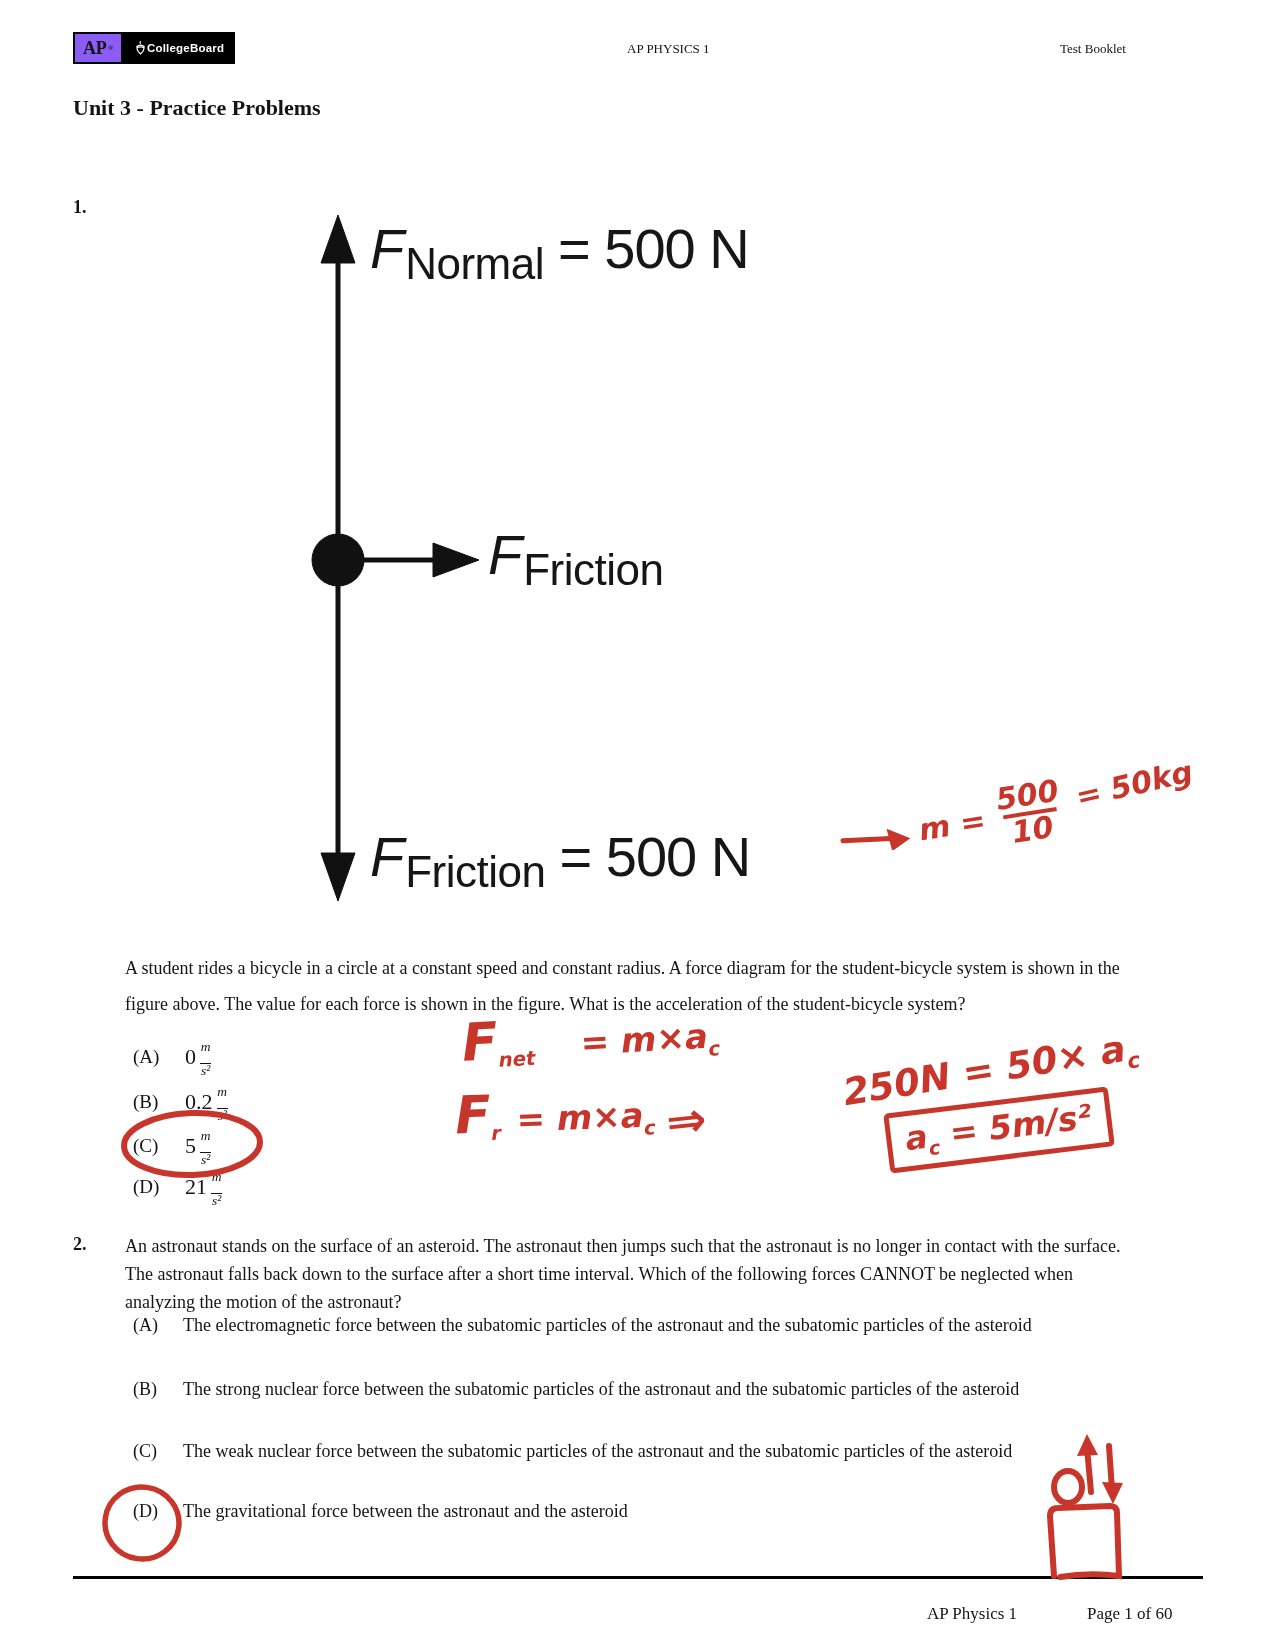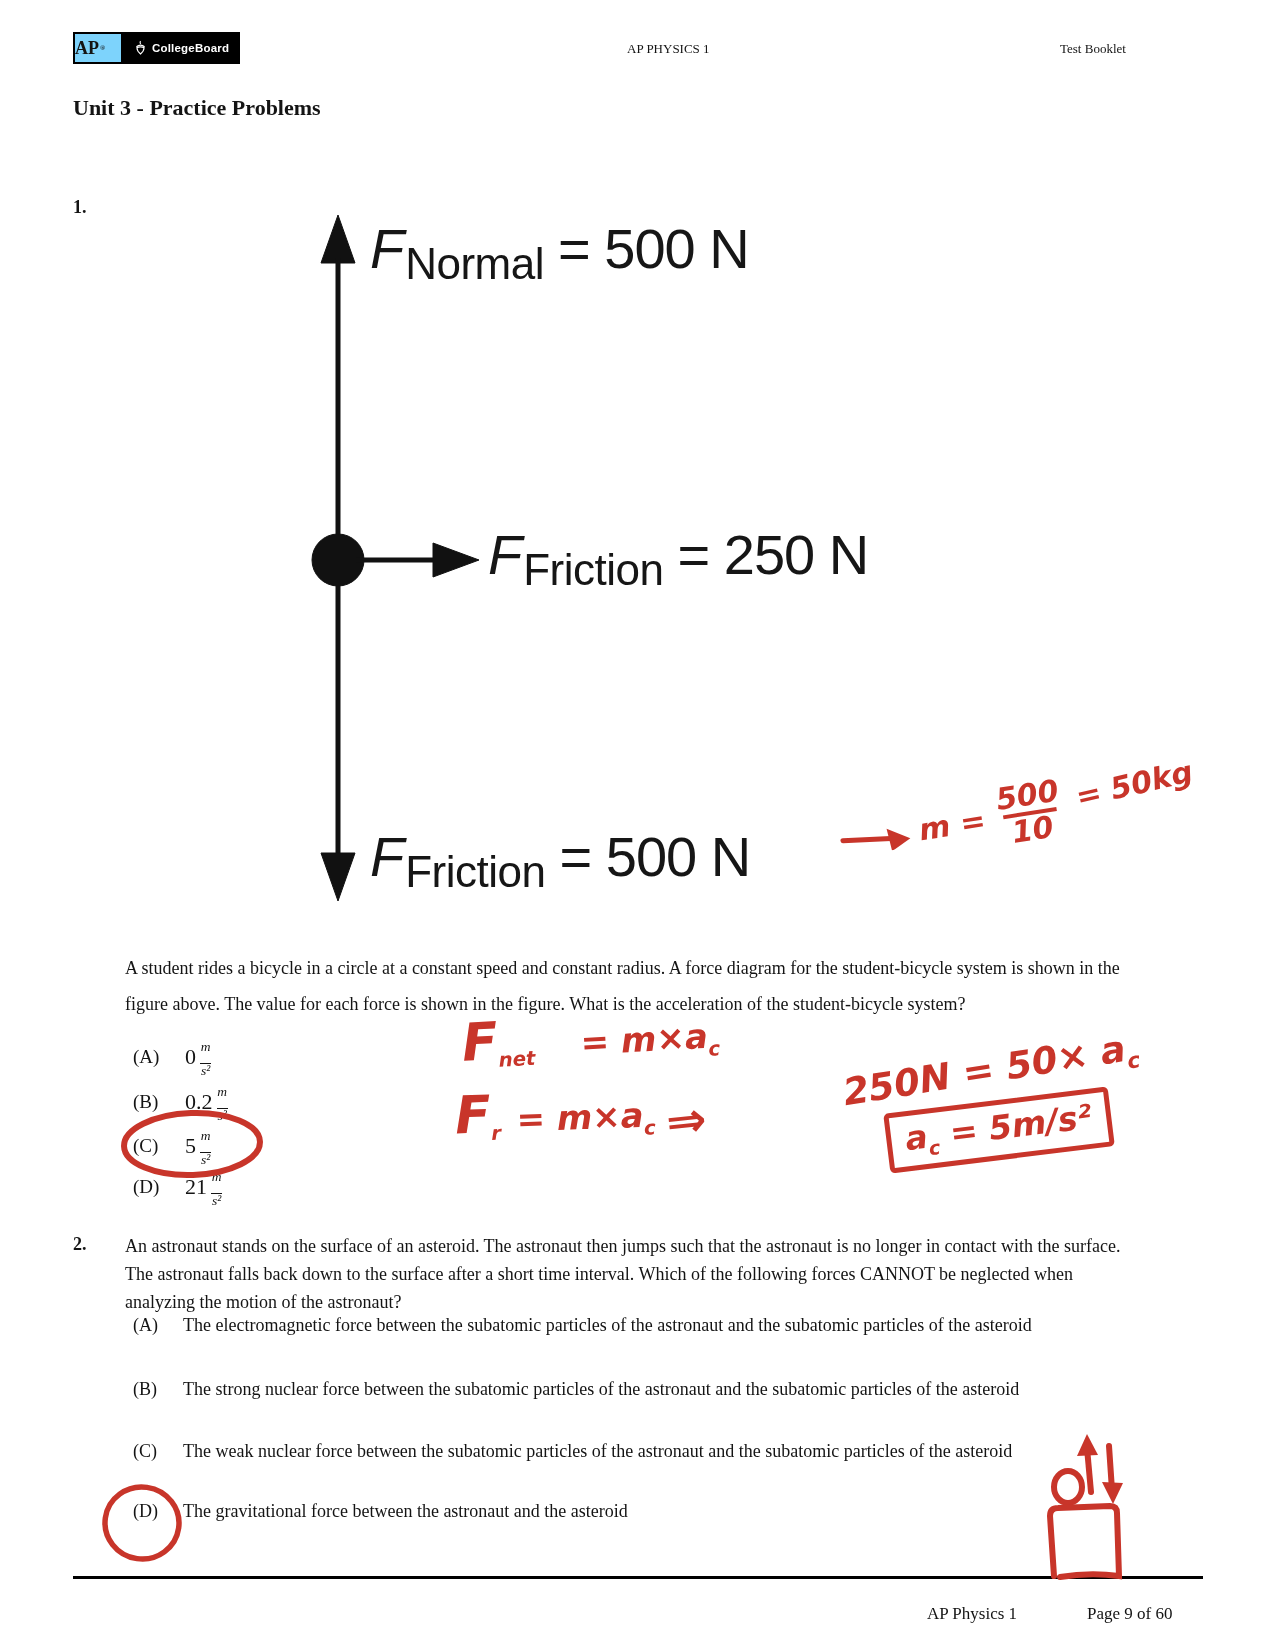--- a/index.html
+++ b/index.html
@@ -5,27 +5,27 @@
   html,body { margin:0; padding:0; background:#e8e8e8; }
   .page {
     position:relative; width:1275px; height:1651px; margin:0 auto;
     background:#ffffff; overflow:hidden;
     font-family:"Liberation Serif", serif; color:#141414;
   }
 
   
   .logo { position:absolute; left:73px; top:32px; display:flex; height:32px; }
   .logo-ap {
-    width:50px; background:#7dd3fc; border:2.5px solid #000; box-sizing:border-box;
-    display:flex; align-items:center; justify-content:flex-start;
+    width:50px; background:#8b5cf6; border:2.5px solid #000; box-sizing:border-box;
+    display:flex; align-items:center; justify-content:center;
     font-weight:bold; font-size:18px; font-family:"Liberation Serif", serif;
   }
   .logo-ap sup { font-size:7px; margin-left:1px; }
   .logo-cb {
-    background:#000; color:#fff; display:flex; align-items:center; gap:5px;
+    background:#000; color:#fff; display:flex; align-items:center; 
     padding:0 11px; font-family:"Liberation Sans", sans-serif;
     font-size:11.5px; font-weight:bold; letter-spacing:.2px;
   }
   .hdr-center { position:absolute; left:627px; top:41px; font-size:13px; }
   .hdr-right  { position:absolute; left:1060px; top:41px; font-size:13px; }
 
   .unit-title { position:absolute; left:73px; top:95px; margin:0;
                 font-size:22px; font-weight:bold; }
 
   .qnum { position:absolute; font-size:18px; font-weight:bold; }
@@ -113,21 +113,20 @@
   </svg>
 
   <div class="force-label" style="left:370px; top:216px;">
     <span class="fsym">F</span>
       <span class="fsub">Normal</span>
       <span class="fval">= 500 N</span>
   </div>
   <div class="force-label" style="left:488px; top:522px;">
     <span class="fsym">F</span>
       <span class="fsub">Friction</span>
-      <span class="fval">= 250 N</span>
   </div>
   <div class="force-label" style="left:370px; top:824px;">
     <span class="fsym">F</span>
       <span class="fsub">Friction</span>
       <span class="fval">= 500 N</span>
   </div>
 
   <div class="qtext" style="left:125px; top:950px; width:1018px;">A student rides a bicycle in a circle at a constant speed and constant radius. A force diagram for the student-bicycle system is shown in the figure above. The value for each force is shown in the figure. What is the acceleration of the student-bicycle system?</div>
 
   <div class="q1opt" style="top:1038px;">
@@ -178,21 +177,21 @@
     <span class="olbl2">(C)</span>
     <span class="otxt">The weak nuclear force between the subatomic particles of the astronaut and the subatomic particles of the asteroid</span>
   </div>
   <div class="q2opt" style="top:1498px;">
     <span class="olbl2">(D)</span>
     <span class="otxt">The gravitational force between the astronaut and the asteroid</span>
   </div>
 
   <div class="footer-rule"></div>
   <div class="footer-course">AP Physics 1</div>
-  <div class="footer-page">Page 9 of 60</div>
+  <div class="footer-page">Page 1 of 60</div>
 
   <div class="hw" style="left:838px; top:782px; transform:rotate(-9deg); display:flex; align-items:center; gap:8px; font-size:30px;">
     <svg width="72" height="30" viewBox="0 0 72 30">
       <line x1="3" y1="13" x2="56" y2="19" stroke="#c8352a" stroke-width="5" stroke-linecap="round"></line>
       <polygon points="70,21 48,8 50,31" fill="#c8352a"></polygon>
     </svg>
     <span>m =</span>
     <span class="hw-frac">
       <span>500</span>
       <span class="hwden">10</span>

